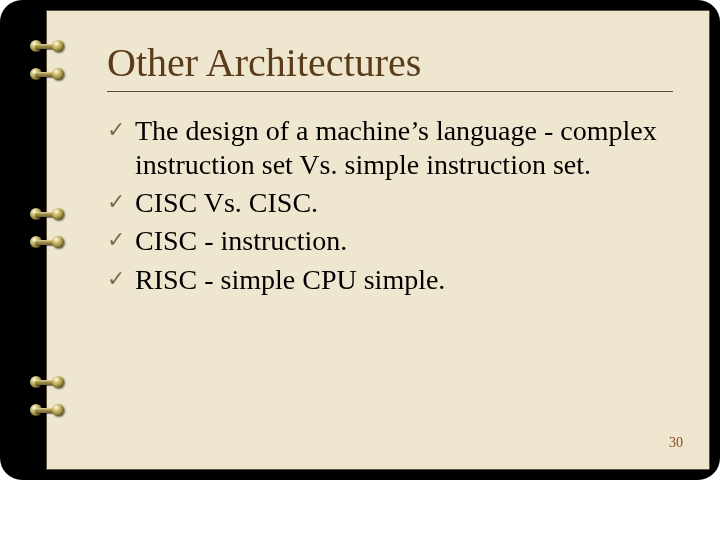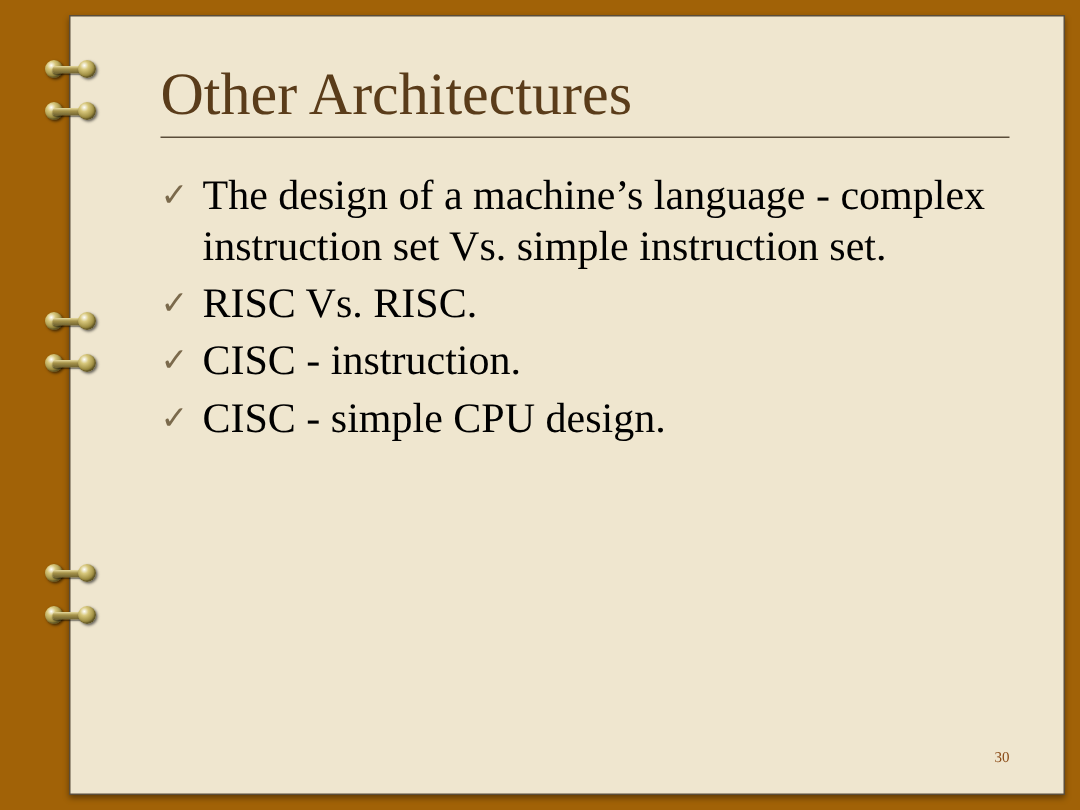--- a/index.html
+++ b/index.html
@@ -5,24 +5,25 @@
   html, body {
     margin: 0;
     padding: 0;
     width: 720px;
     height: 540px;
     overflow: hidden;
     font-family: "Times New Roman", Times, serif;
   }
   .slide {
     width: 720px;
-    height: 540px;
-    background: #a16207;
+    height: 480px;
+    background: #000000;
     position: relative;
     box-sizing: border-box;
+    border-radius: 22px;
   }
   .paper {
     position: absolute;
     left: 46px;
     top: 10px;
     right: 10px;
     bottom: 10px;
     background: #efe6cf;
     border: 1px solid #5a4d3a;
     box-shadow: 0 2px 4px rgba(0,0,0,0.4);
@@ -94,23 +95,23 @@
     font-size: 22px;
     line-height: 32px;
     margin-right: 6px;
     user-select: none;
   }
   .bt {
     flex: 1 1 auto;
   }
   .pagenum {
     position: absolute;
-    right: 36px;
+    right: 26px;
     bottom: 18px;
-    font-size: 10px;
+    font-size: 14px;
     color: #8a4b17;
   }
 </style>
 </head>
 <body>
 
 <div class="slide">
 
   <div class="ring ring1">
       <span class="bar"></span>
@@ -135,27 +136,27 @@
     <h1 class="title">Other Architectures</h1>
     <hr class="rule">
 
     <div class="bullets">
       <div class="bullet">
         <span class="check">✓</span>
         <span class="bt">The design of a machine’s language - complex instruction set Vs. simple instruction set.</span>
       </div>
       <div class="bullet">
         <span class="check">✓</span>
-        <span class="bt">RISC Vs. RISC.</span>
+        <span class="bt">CISC Vs. CISC.</span>
       </div>
       <div class="bullet">
         <span class="check">✓</span>
         <span class="bt">CISC - instruction.</span>
       </div>
       <div class="bullet">
         <span class="check">✓</span>
-        <span class="bt">CISC - simple CPU design.</span>
+        <span class="bt">RISC - simple CPU simple.</span>
       </div>
     </div>
 
     <div class="pagenum">30</div>
   </div>
 </div>
 
 </body></html>

